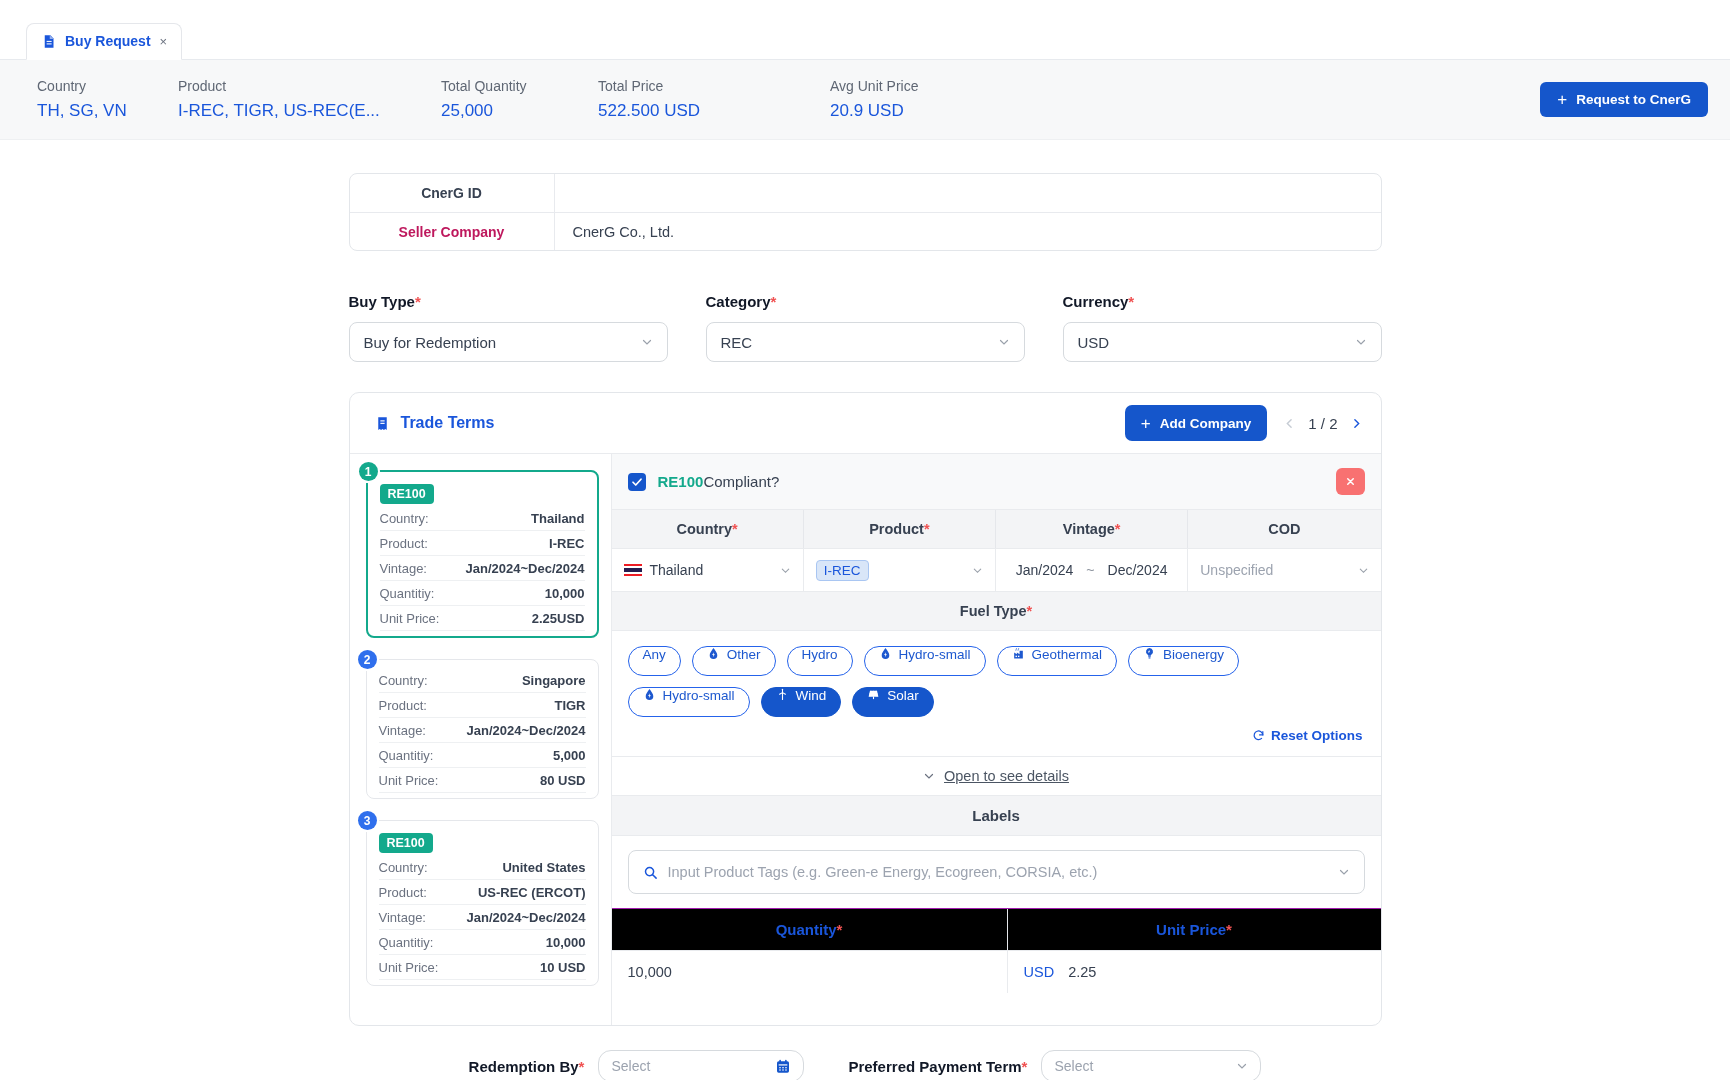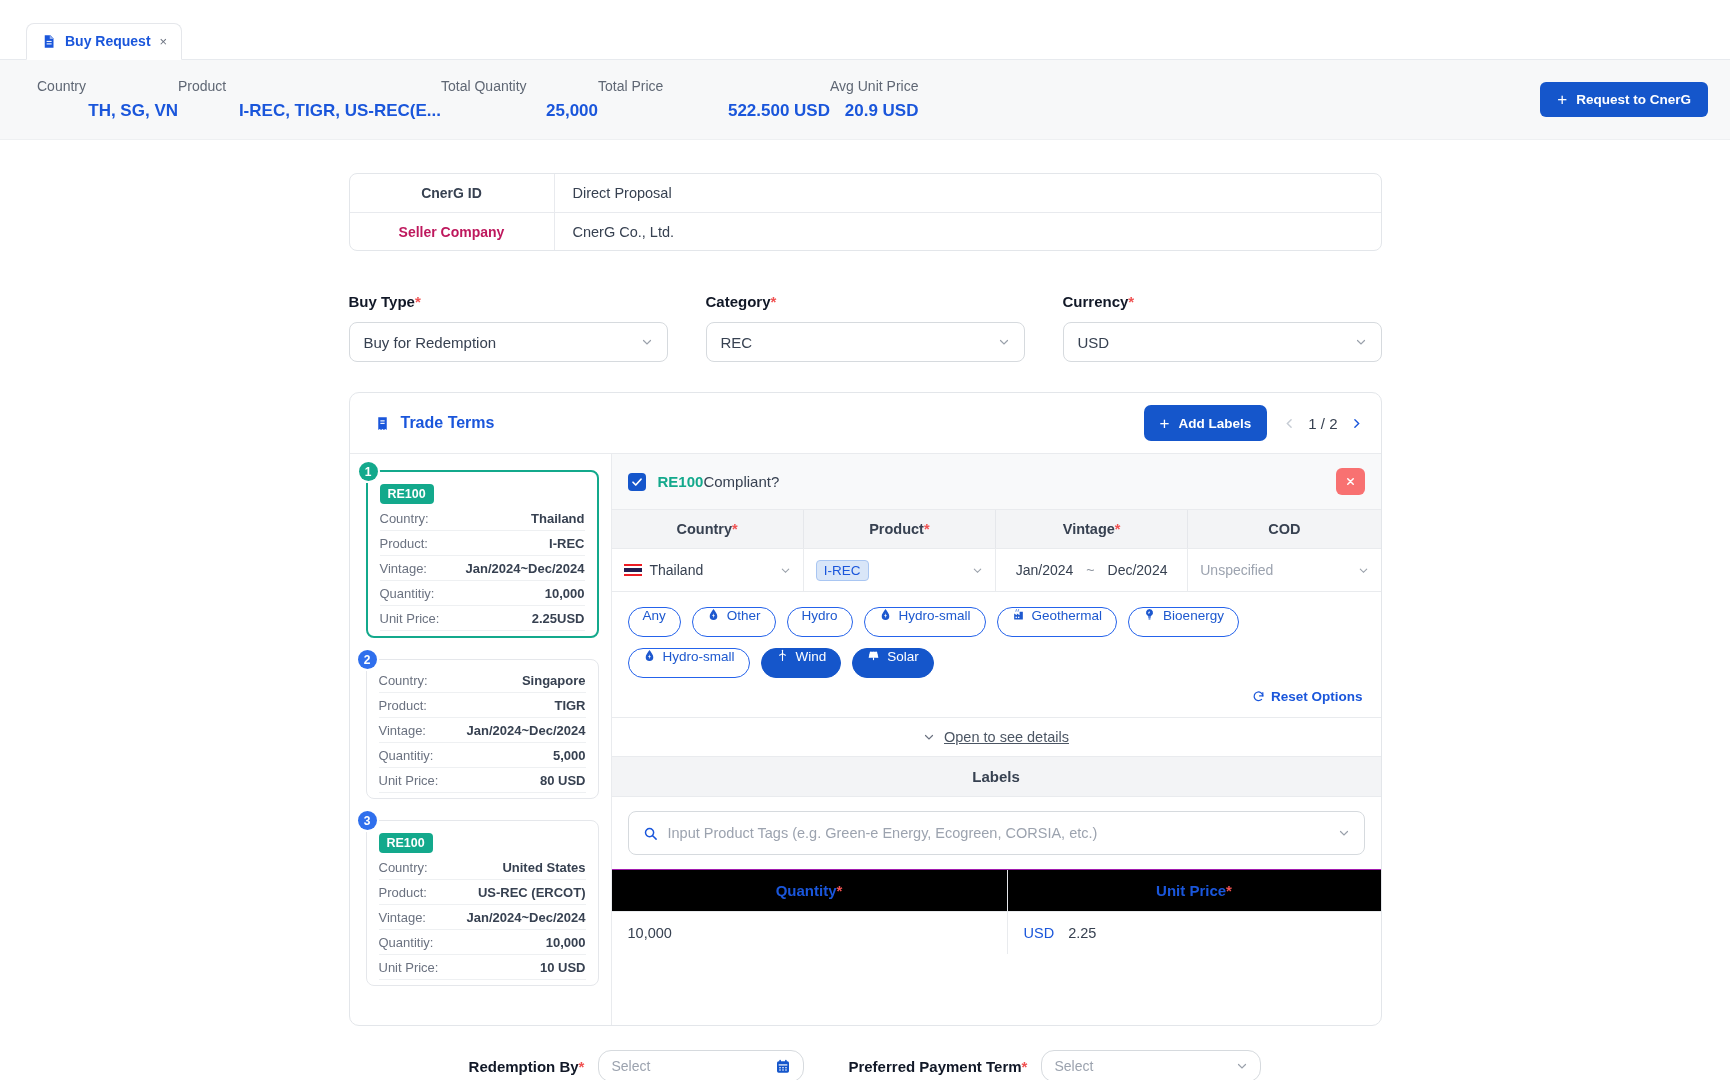--- a/index.html
+++ b/index.html
@@ -15,21 +15,21 @@
   .tab-title { color:#1a56db; font-weight:bold; font-size:14px; }
   .tab-close { color:#6b7280; font-size:13px; line-height:1; cursor:pointer; }
 
   
   .summary { height:80px; background:#f7f8f9; border-bottom:1px solid #eef0f2;
     display:flex; align-items:center; padding:0 22px 0 37px; }
   .sum-field { display:flex; flex-direction:column; gap:7px; }
   .sum-field:nth-child(1){ width:141px; } .sum-field:nth-child(2){ width:263px; }
   .sum-field:nth-child(3){ width:157px; } .sum-field:nth-child(4){ width:232px; }
   .sum-label { font-size:14px; color:#5f6774; }
-  .sum-value { font-size:17px; font-weight:bold; color:#1a56db; white-space:nowrap;text-align:right; }
+  .sum-value { font-size:17px; font-weight:normal; color:#1a56db; white-space:nowrap; }
   .req-btn { margin-left:auto; background:#1556cb; color:#fff; height:35px; padding:0 17px;
     border:none; border-radius:6px; font-size:13.5px; font-weight:bold;
     display:flex; align-items:center; gap:9px; cursor:pointer; font-family:inherit; }
   .plus { font-size:17px; font-weight:normal; line-height:1; }
 
   .container { width:1033px; margin:0 auto; }
 
   
   .info-table { margin-top:33px; border:1px solid #e3e6ea; border-radius:8px; overflow:hidden; }
   .info-row { display:flex; height:38px; }
@@ -191,21 +191,20 @@
     <span class="plus">+</span>
     <span>Request to CnerG</span>
   </button>
 </div>
 
 <div class="container">
 
   <div class="info-table">
     <div class="info-row">
       <div class="info-label">CnerG ID</div>
-      <div class="info-value">Direct Proposal</div>
     </div>
     <div class="info-row">
       <div class="info-label red">Seller Company</div>
       <div class="info-value">CnerG Co., Ltd.</div>
     </div>
   </div>
 
   <div class="form-row">
     <div>
       <div class="field-label">
@@ -256,21 +255,21 @@
               <path d="M6 3h12v18l-2-1.4L14 21l-2-1.4L10 21l-2-1.4L6 21z" fill="#1a56db" stroke="none"></path>
               <rect x="9" y="7.5" width="6" height="1.6" fill="#fff" stroke="none"></rect>
               <rect x="9" y="11" width="6" height="1.6" fill="#fff" stroke="none"></rect>
             </svg>
         </span>
         <span>Trade Terms</span>
       </div>
       <div class="header-right">
         <button class="add-btn">
           <span class="plus">+</span>
-          <span>Add Labels</span>
+          <span>Add Company</span>
         </button>
         <div class="pagination">
           <span class="pg-prev">
               <svg width="13" height="13" viewBox="0 0 24 24" fill="none" stroke="currentColor" stroke-width="2.6" stroke-linecap="round">
                 <path d="M15 5l-7 7 7 7"></path>
               </svg>
             </span>
           <span>1 / 2</span>
           <span class="pg-next">
               <svg width="13" height="13" viewBox="0 0 24 24" fill="none" stroke="currentColor" stroke-width="2.6" stroke-linecap="round">
@@ -418,20 +417,23 @@
           <div class="dtd cell-space">
             <span class="placeholder">Unspecified</span>
             <span class="chev">
                 <svg width="11" height="11" viewBox="0 0 24 24" fill="none" stroke="currentColor" stroke-width="2.4" stroke-linecap="round">
                   <path d="M5 9l7 7 7-7"></path>
                 </svg>
               </span>
           </div>
         </div>
 
+        <div class="gray-band">
+          <span>Fuel Type</span><span class="asterisk">*</span>
+        </div>
 
         <div class="chips">
           <button class="chip">
             <span>Any</span>
           </button>
           <button class="chip">
             <span class="cicon">
                 <svg width="13" height="13" viewBox="0 0 24 24">
                   <path fill="currentColor" d="M12 2C8.2 7.6 5 11.3 5 15a7 7 0 0 0 14 0c0-3.7-3.2-7.4-7-13z"></path>
                   <path fill="#fff" d="M13 9.5l-3.6 5.2h2.3l-1 4.3 3.9-5.7h-2.3z"></path>

